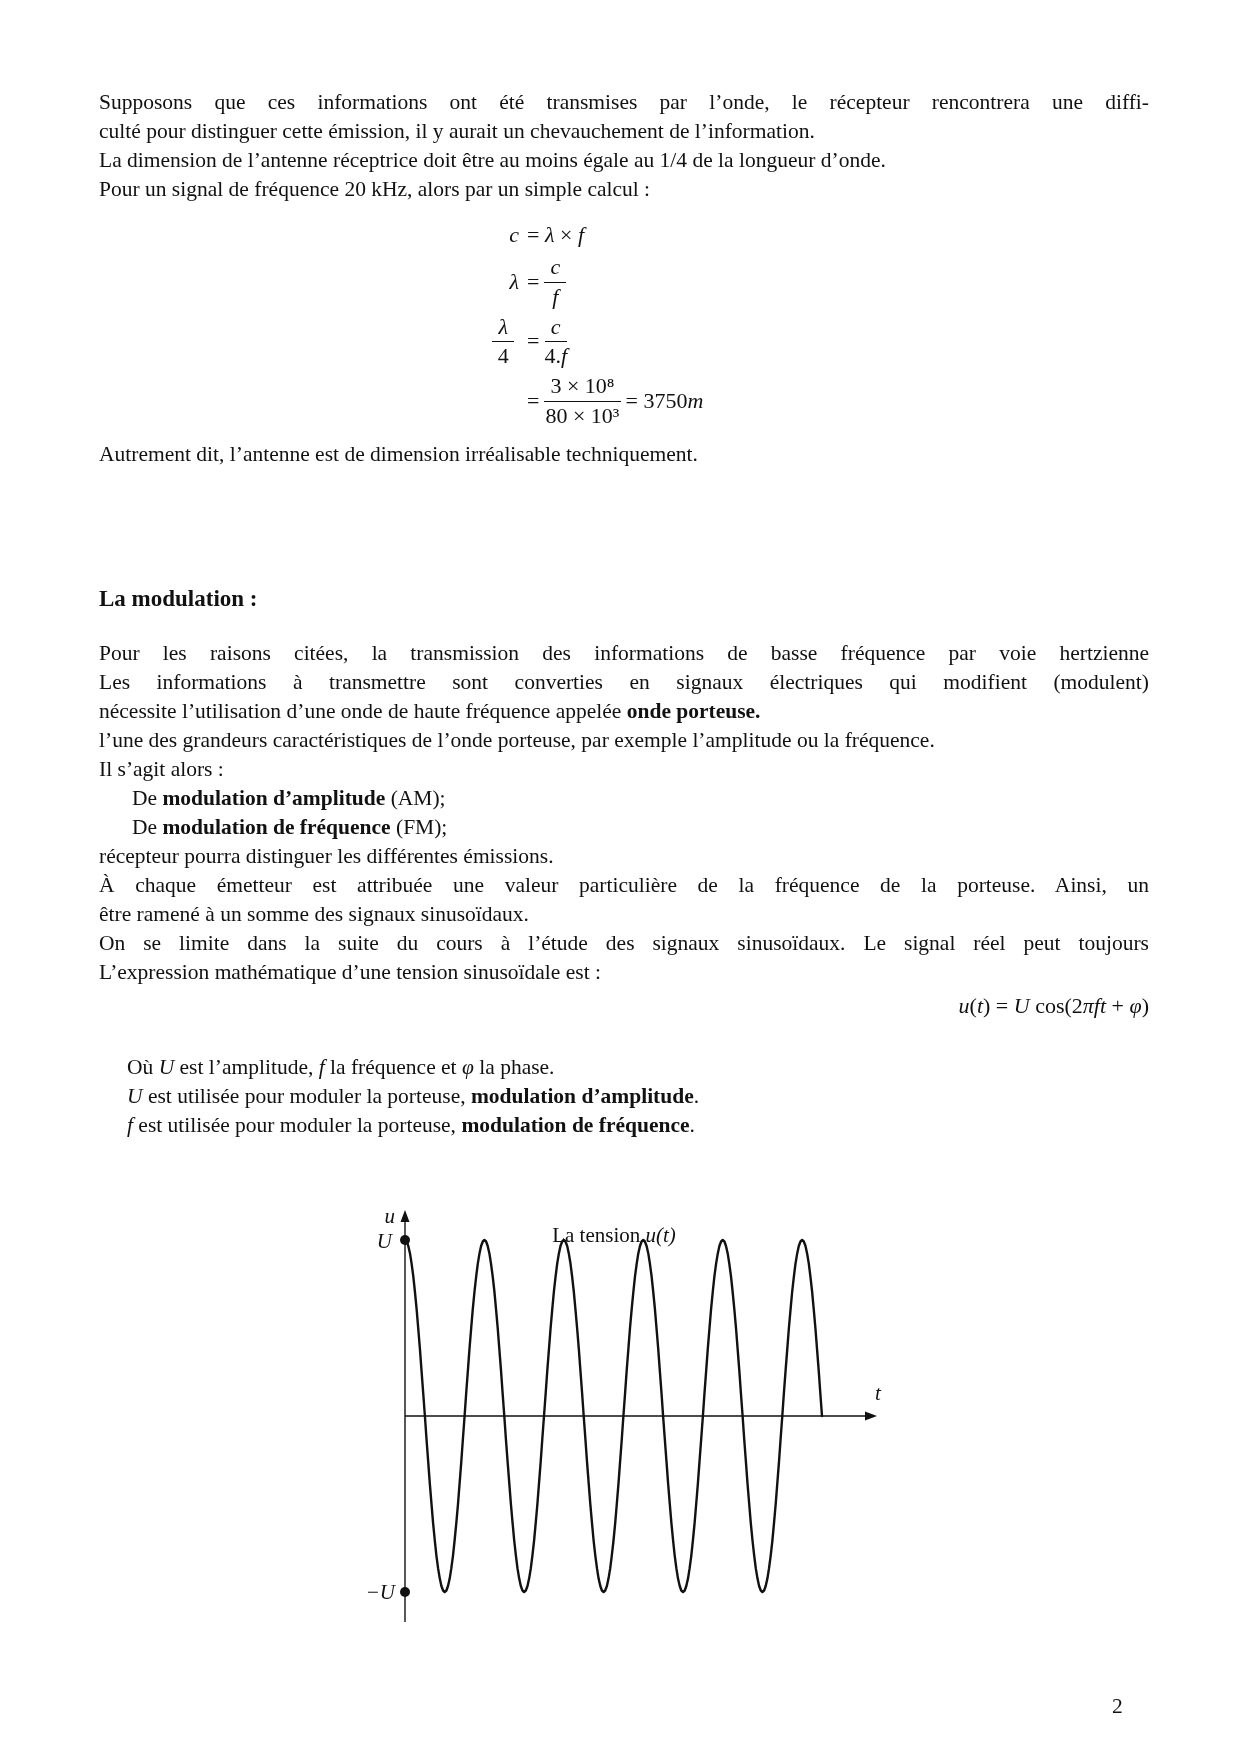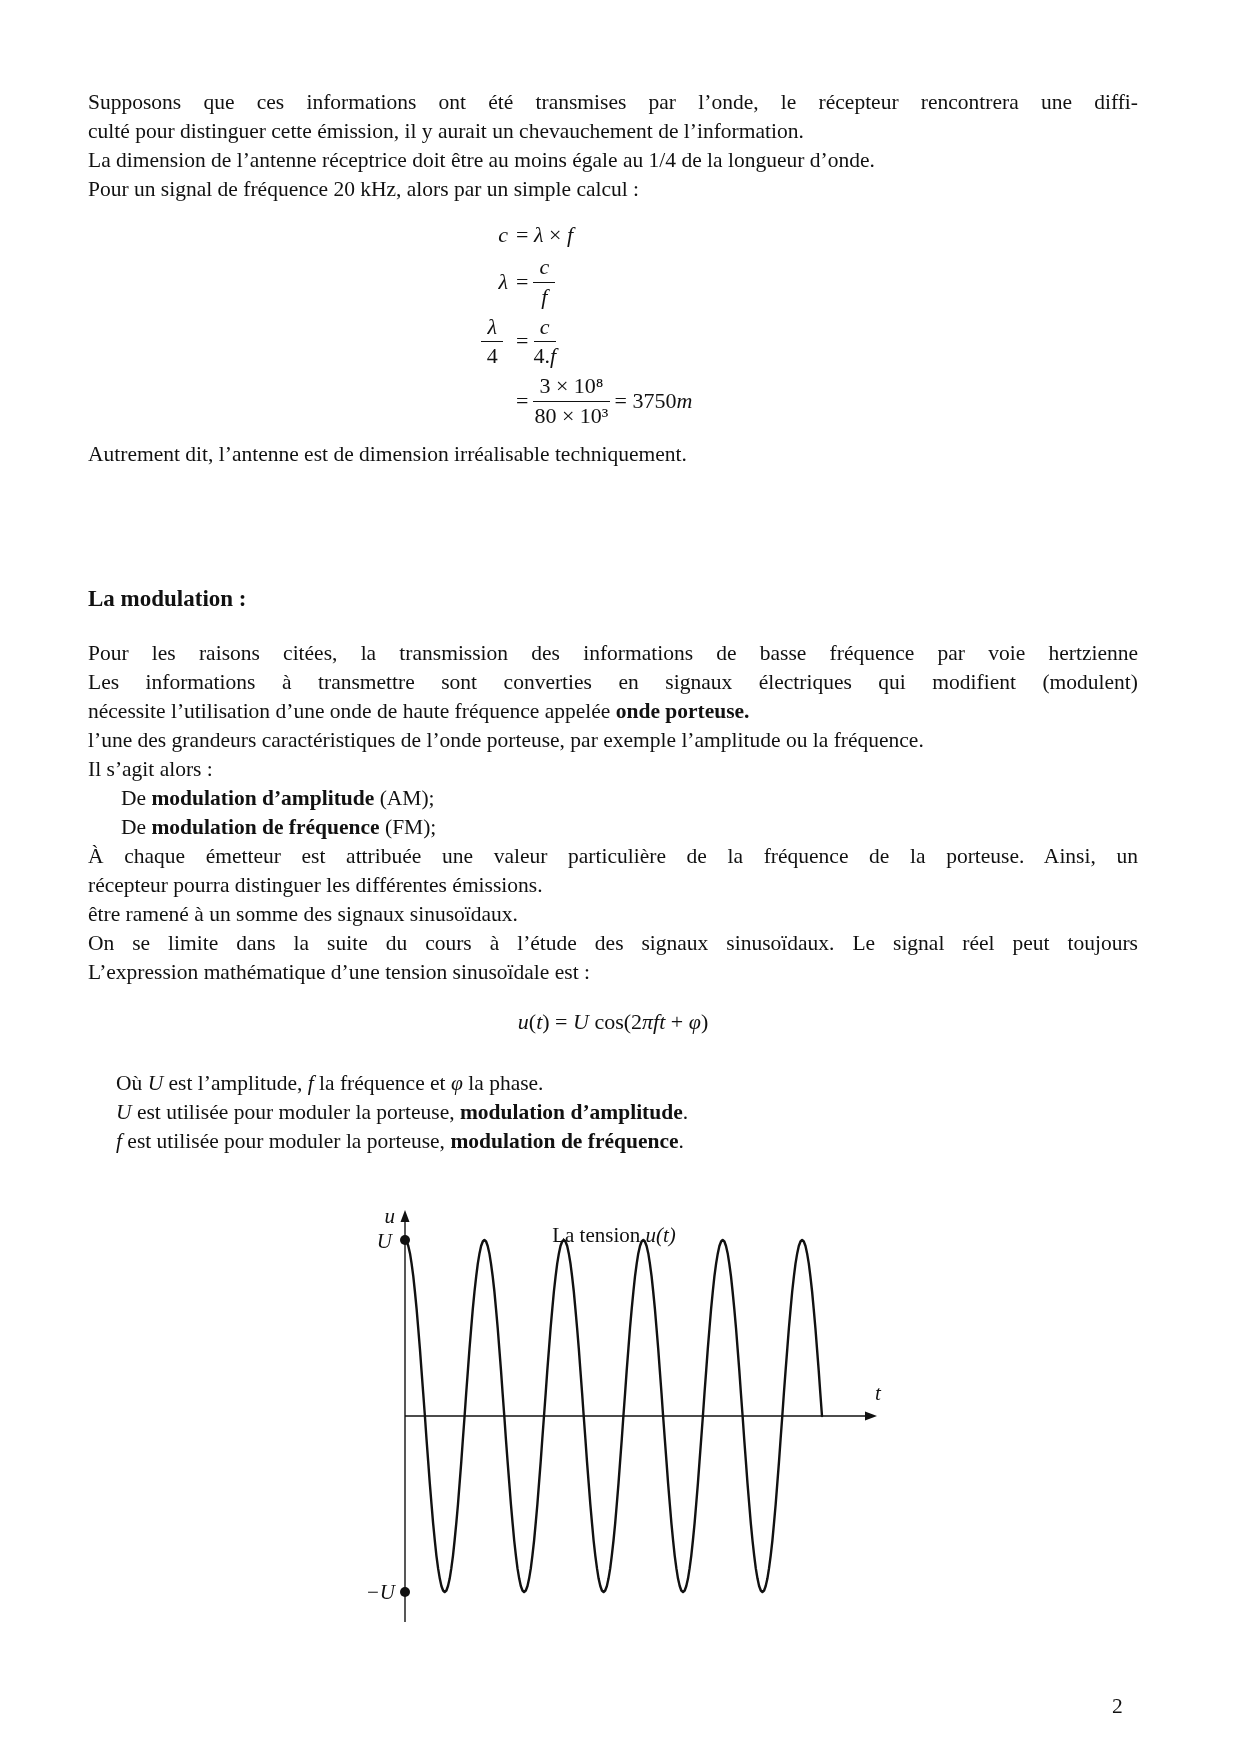--- a/index.html
+++ b/index.html
@@ -11,21 +11,21 @@
     position: relative;
     overflow: hidden;
   }
   .page {
     position: relative;
     width: 1240px; height: 1754px;
     background: #ffffff;
   }
   .content {
     position: absolute;
-    left: 88px; top: 0;
+    left: 99px; top: 0;
     width: 1050px;
     padding-top: 88px;
     font-size: 21.5px;
     line-height: 29px;
   }
   .line { white-space: nowrap; }
   .line.just {
     white-space: normal;
     text-align: justify;
     text-align-last: justify;
@@ -62,22 +62,22 @@
   .frac .den { display: block; padding-top: 2px; }
 
   h2.section-title {
     margin-top: 112px;
     margin-bottom: 22px;
     font-size: 23px;
     font-weight: bold;
     line-height: 36px;
   }
   .formula-center {
-    margin-top: 20px;
-    text-align: center;
+    margin-top: 4px;
+    text-align: right;
     font-size: 22px;
     line-height: 30px;
     white-space: nowrap;
   }
   .para3 { margin-top: 32px; margin-left: 28px; }
 
   
   figure.graph {
     position: absolute;
     left: 340px; top: 1202px;
@@ -161,22 +161,22 @@
     <h2 class="section-title">La modulation :</h2>
 
     <div class="para">
       <div class="line just"><span>Pour les raisons citées, la transmission des informations de basse fréquence par voie hertzienne</span></div>
       <div class="line just"><span>Les informations à transmettre sont converties en signaux électriques qui modifient (modulent)</span></div>
       <div class="line"><span>nécessite l’utilisation d’une onde de haute fréquence appelée </span><span style="font-weight: bold;">onde porteuse.</span></div>
       <div class="line"><span>l’une des grandeurs caractéristiques de l’onde porteuse, par exemple l’amplitude ou la fréquence.</span></div>
       <div class="line"><span>Il s’agit alors :</span></div>
       <div class="line indent"><span>De </span><span style="font-weight: bold;">modulation d’amplitude</span><span> (AM);</span></div>
       <div class="line indent"><span>De </span><span style="font-weight: bold;">modulation de fréquence</span><span> (FM);</span></div>
+      <div class="line"><span>récepteur pourra distinguer les différentes émissions.</span></div>
       <div class="line just"><span>À chaque émetteur est attribuée une valeur particulière de la fréquence de la porteuse. Ainsi, un</span></div>
-      <div class="line"><span>récepteur pourra distinguer les différentes émissions.</span></div>
       <div class="line"><span>être ramené à un somme des signaux sinusoïdaux.</span></div>
       <div class="line just"><span>On se limite dans la suite du cours à l’étude des signaux sinusoïdaux. Le signal réel peut toujours</span></div>
       <div class="line"><span>L’expression mathématique d’une tension sinusoïdale est :</span></div>
     </div>
 
     <div class="formula-center"><span style="font-style: italic;">u</span><span>(</span><span style="font-style: italic;">t</span><span>) = </span><span style="font-style: italic;">U</span><span> cos(2</span><span style="font-style: italic;">πft</span><span> + </span><span style="font-style: italic;">φ</span><span>)</span></div>
 
     <div class="para para3">
       <div class="line"><span>Où </span><span style="font-style: italic;">U</span><span> est l’amplitude, </span><span style="font-style: italic;">f</span><span> la fréquence et </span><span style="font-style: italic;">φ</span><span> la phase.</span></div>
       <div class="line"><span style="font-style: italic;">U</span><span> est utilisée pour moduler la porteuse, </span><span style="font-weight: bold;">modulation d’amplitude</span><span>.</span></div>

